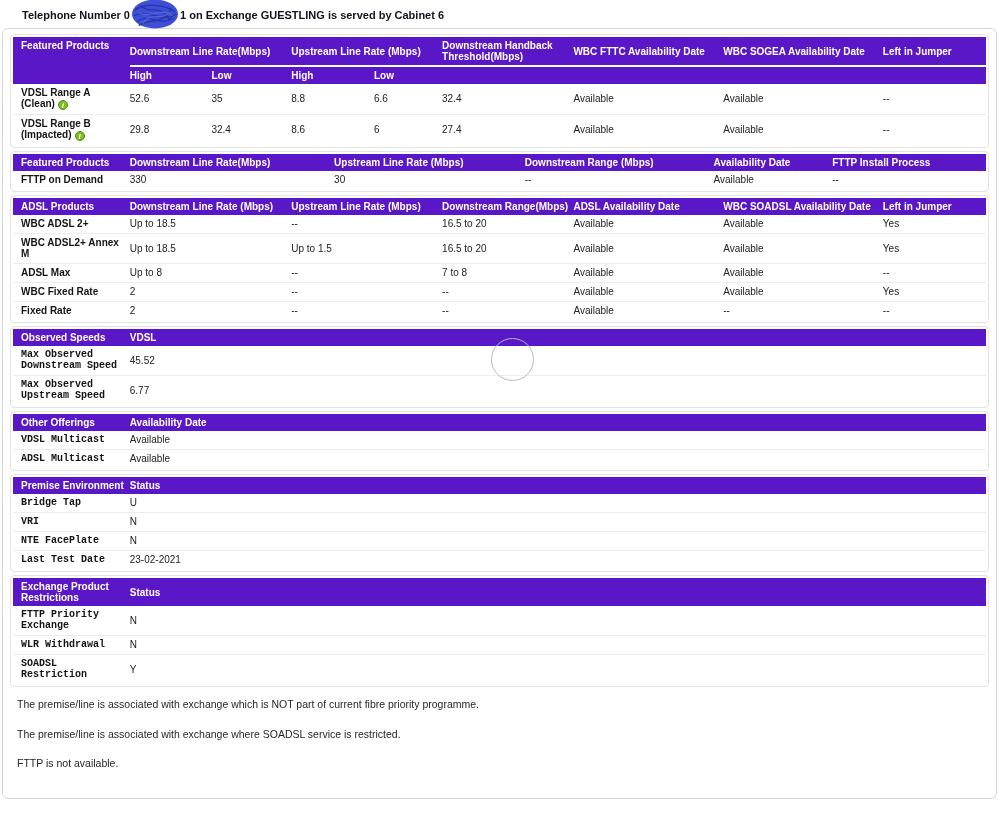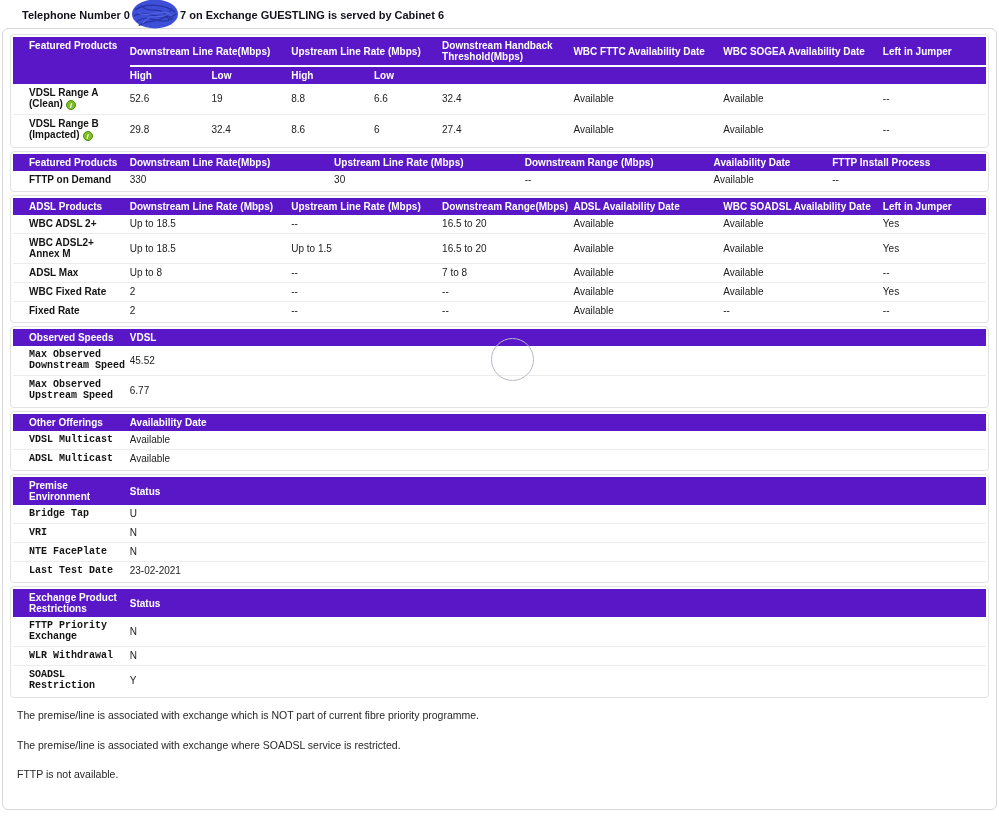--- a/index.html
+++ b/index.html
@@ -7,21 +7,21 @@
   body { width:999px; height:822px; position:relative; overflow:hidden; }
 
   .page-header { padding:8px 0 4px 22px; font-size:11px; font-weight:bold; color:#12121c; }
   .scribble { display:inline-block; width:48px; height:30px; vertical-align:middle; margin:-8px 1px -6px 1px; }
 
   .outer-panel { margin:0 2px; border:1px solid #d7d7d7; border-radius:6px; background:#fff; padding:2px 0 6px 0; }
 
   .tbl-box { margin:3px 7px; border:1px solid #e3e3e3; border-radius:4px; padding:2px; background:#fff; }
   table { width:100%; border-collapse:collapse; table-layout:fixed; }
   th { background:#5a17c8; color:#fff; font-weight:bold; font-size:10px; text-align:left; padding:3px 4px 3px 0; }
-  th.first, td.first { padding-left:16px; }
+  th.first, td.first { padding-left:8px; }
   th.wsep { border-bottom:2px solid #fff; }
   td { font-size:10px; color:#222; padding:3px 4px 4px 0; background:#fff; }
   td.first { font-weight:bold; color:#141414; }
   tr.sep td { border-top:1px solid #ececec; }
   .kv td.first { font-weight:bold;font-family:Liberation Mono, monospace; }
 
   .info-icon { display:inline-block; width:10px; height:10px; line-height:10px; border-radius:50%;
     background:#7fbe26; border:1px solid #4e8c12; color:#fff; font-size:8px; font-style:italic;
     font-weight:bold; text-align:center; margin-left:3px; vertical-align:-1px; cursor:pointer; }
 
@@ -33,21 +33,21 @@
     border:1px solid #b6b9c6; background:transparent; pointer-events:none; }
 </style>
 </head>
 <body>
 
 <div class="page-header">
   <span>Telephone Number 0</span><svg class="scribble" viewBox="0 0 50 30" xmlns="http://www.w3.org/2000/svg">
       <ellipse cx="25" cy="14" rx="24" ry="15" fill="#3d4fd6"></ellipse>
       <path d="M4 10 C14 2, 36 4, 46 12 M3 16 C15 8, 35 24, 47 14 M6 22 C18 12, 30 28, 44 18 M10 5 C20 16, 30 2, 40 20 M8 26 C20 18, 34 26, 42 8" stroke="#2a35a8" stroke-width="1.4" fill="none"></path>
       <path d="M7 12 C17 20, 33 6, 43 16 M12 24 C22 10, 32 22, 40 12" stroke="#5563e0" stroke-width="1.1" fill="none"></path>
-    </svg><span>7 on Exchange GUESTLING is served by Cabinet 6</span>
+    </svg><span>1 on Exchange GUESTLING is served by Cabinet 6</span>
 </div>
 
 <div class="outer-panel">
 
   <div class="tbl-box">
     <table>
       <colgroup>
           <col style="width:12%">
           <col style="width:8.4%">
           <col style="width:8.2%">
@@ -74,21 +74,21 @@
         <th>High</th>
         <th>Low</th>
         <th></th>
         <th></th>
         <th></th>
         <th></th>
       </tr>
       <tr>
         <td class="first"><span>VDSL Range A (Clean)</span><span class="info-icon">i</span></td>
         <td>52.6</td>
-        <td>19</td>
+        <td>35</td>
         <td>8.8</td>
         <td>6.6</td>
         <td>32.4</td>
         <td>Available</td>
         <td>Available</td>
         <td>--</td>
       </tr>
       <tr class="sep">
         <td class="first"><span>VDSL Range B (Impacted)</span><span class="info-icon">i</span></td>
         <td>29.8</td>

